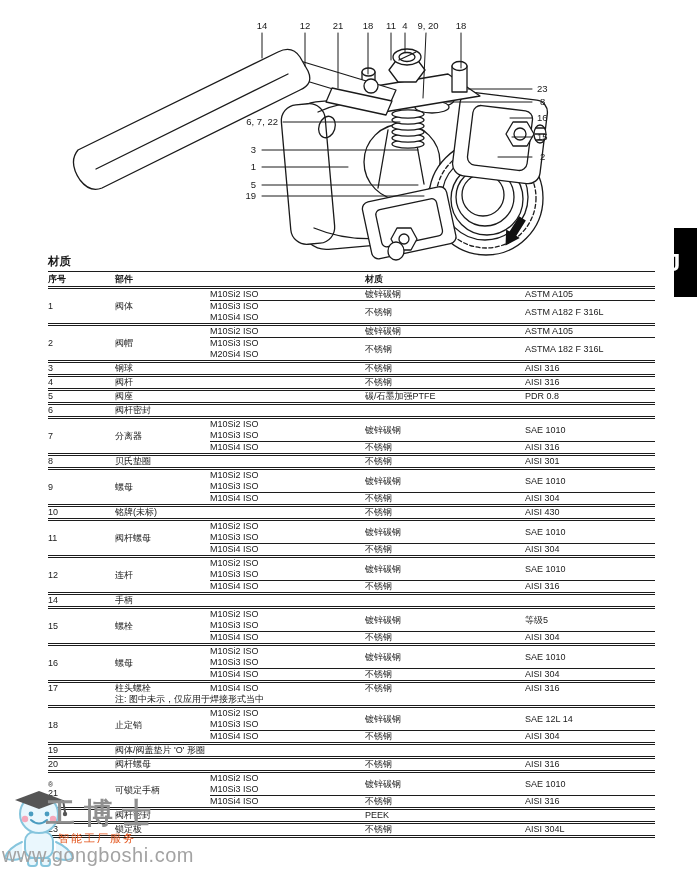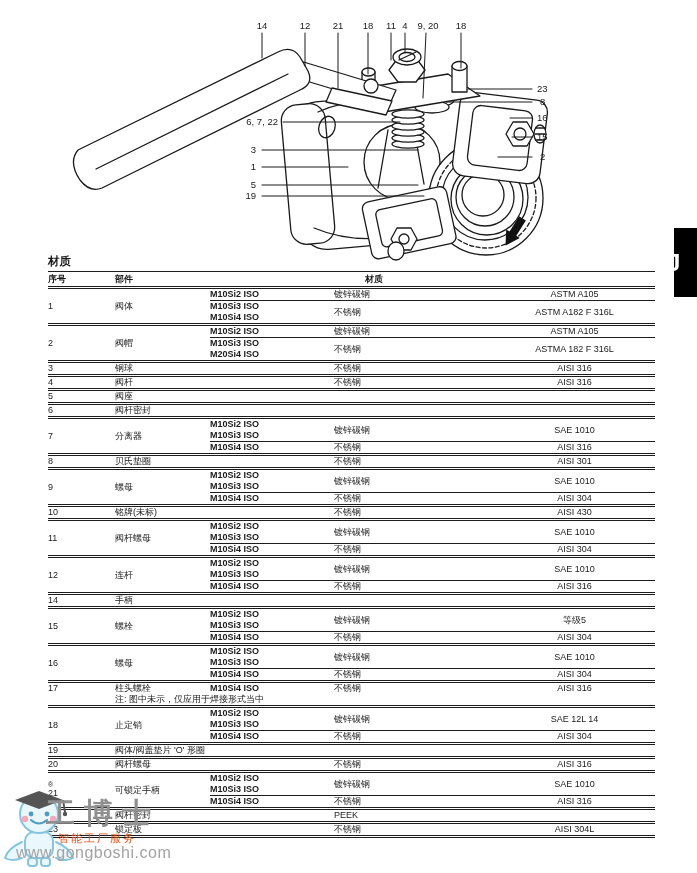--- a/index.html
+++ b/index.html
@@ -27,34 +27,34 @@
   .t-head .h-material{margin-left:155px;}
   .sep{height:3px;border-top:1px solid #1c1c1c;border-bottom:1px solid #1c1c1c;box-sizing:border-box;}
   .t-row{position:relative;display:flex;align-items:center;}
   .t-row.noted{align-items:flex-start;min-height:22px;}
   .c-no{width:67px;line-height:11px;display:flex;flex-direction:column;justify-content:center;}
   .c-no .reg{font-size:7px;line-height:7px;}
   .c-part{width:95px;line-height:11px;white-space:nowrap;}
   .c-variants{flex:1;}
   .variant{display:flex;align-items:center;min-height:11px;}
   .variant + .variant{border-top:1px solid #1c1c1c;}
-  .v-models{width:124px;font-weight:bold;}
+  .v-models{width:155px;}
   .m-line{height:11px;line-height:11px;white-space:nowrap;}
   .v-material{width:160px;line-height:11px;white-space:nowrap;}
-  .v-standard{flex:1;text-align:center;line-height:11px;white-space:nowrap;}
+  .v-standard{flex:1;text-align:left;line-height:11px;white-space:nowrap;}
   .row-note{position:absolute;left:67px;top:11px;line-height:11px;white-space:nowrap;}
   
   .watermark{position:absolute;left:0;top:784px;width:230px;height:89px;pointer-events:none;padding-left:7px;}
   .wm-robot{position:absolute;left:-2px;top:2px;}
   .wm-brand{
     position:absolute;left:46px;top:10px;font-size:29px;font-weight:bold;color:#8f8f8f;
     letter-spacing:9px;font-family:"Liberation Serif","DejaVu Serif",serif;white-space:nowrap;
   }
   .wm-tagline{position:absolute;left:58px;top:47px;font-size:11px;color:#e4571f;letter-spacing:2px;white-space:nowrap;font-family:Liberation Serif, serif;}
-  .wm-url{position:absolute;left:16px;top:60px;font-size:16px;color:#a3a3a3;letter-spacing:.5px;white-space:nowrap;}
+  .wm-url{position:absolute;left:2px;top:60px;font-size:20px;color:#a3a3a3;letter-spacing:.5px;white-space:nowrap;}
 </style>
 </head>
 <body>
 
 <div class="page">
 
   <div class="diagram">
     <svg width="697" height="262" viewBox="0 0 697 262" xmlns="http://www.w3.org/2000/svg">
       <g stroke="#1a1a1a" stroke-width="1.3" fill="none" stroke-linejoin="round" stroke-linecap="round">
 
@@ -267,20 +267,27 @@
               <div class="v-standard">AISI 316</div>
             </div>
           </div>
         </div>
         <div class="sep"></div>
         <div class="t-row">
           <div class="c-no">
             <span>5</span>
           </div>
           <div class="c-part">阀座</div>
+          <div class="c-variants">
+            <div class="variant">
+              <div class="v-models"></div>
+              <div class="v-material">碳/石墨加强PTFE</div>
+              <div class="v-standard">PDR 0.8</div>
+            </div>
+          </div>
         </div>
         <div class="sep"></div>
         <div class="t-row">
           <div class="c-no">
             <span>6</span>
           </div>
           <div class="c-part">阀杆密封</div>
         </div>
         <div class="sep"></div>
         <div class="t-row">

